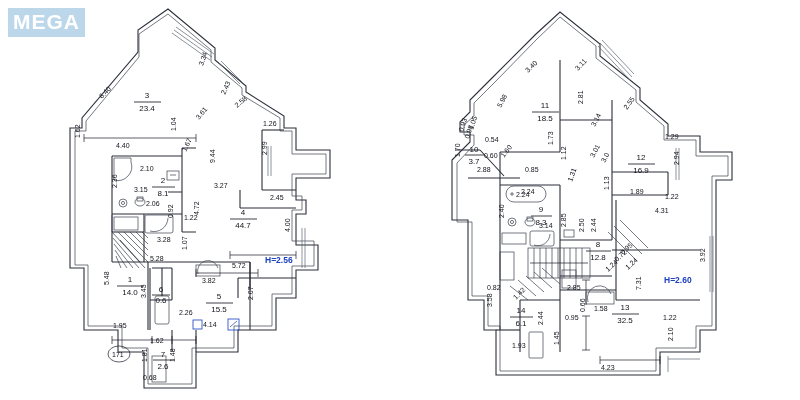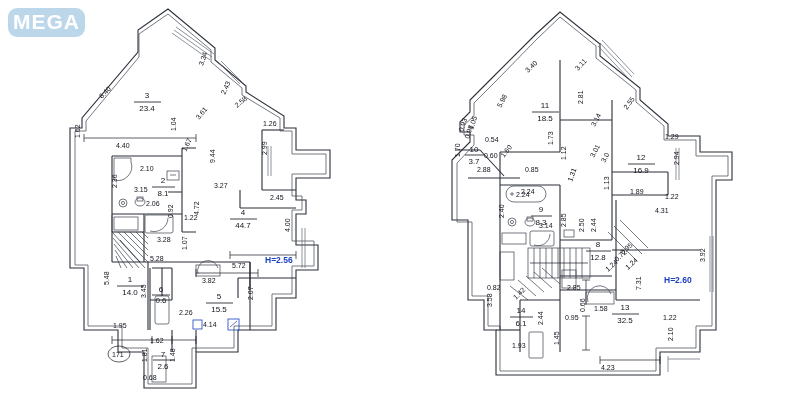--- a/index.html
+++ b/index.html
@@ -1,21 +1,21 @@
 <!DOCTYPE html>
 <html><head>
 <meta charset="utf-8">
 <style>
   html,body{margin:0;padding:0;}
   body{width:800px;height:400px;background:#ffffff;font-family:"Liberation Sans",sans-serif;overflow:hidden;}
   #stage{position:relative;width:800px;height:400px;}
   svg{position:absolute;left:0;top:0;}
   .wm{position:absolute;left:8px;top:8px;display:flex;align-items:center;}
   .wm-box{background:#bcd7ea;color:#ffffff;font-size:21px;font-weight:bold;letter-spacing:1px;
-          padding:2px 5px 3px 5px;font-family:"Liberation Sans",sans-serif;border-radius:9px;}
+          padding:2px 5px 3px 5px;font-family:"Liberation Sans",sans-serif;}
 </style>
 </head>
 <body>
 
 <div id="stage">
 
   <svg width="800" height="400" viewBox="0 0 800 400">
     <defs>
       <style>
         .w{fill:none;stroke:#2b2f3a;stroke-width:1.1;}

